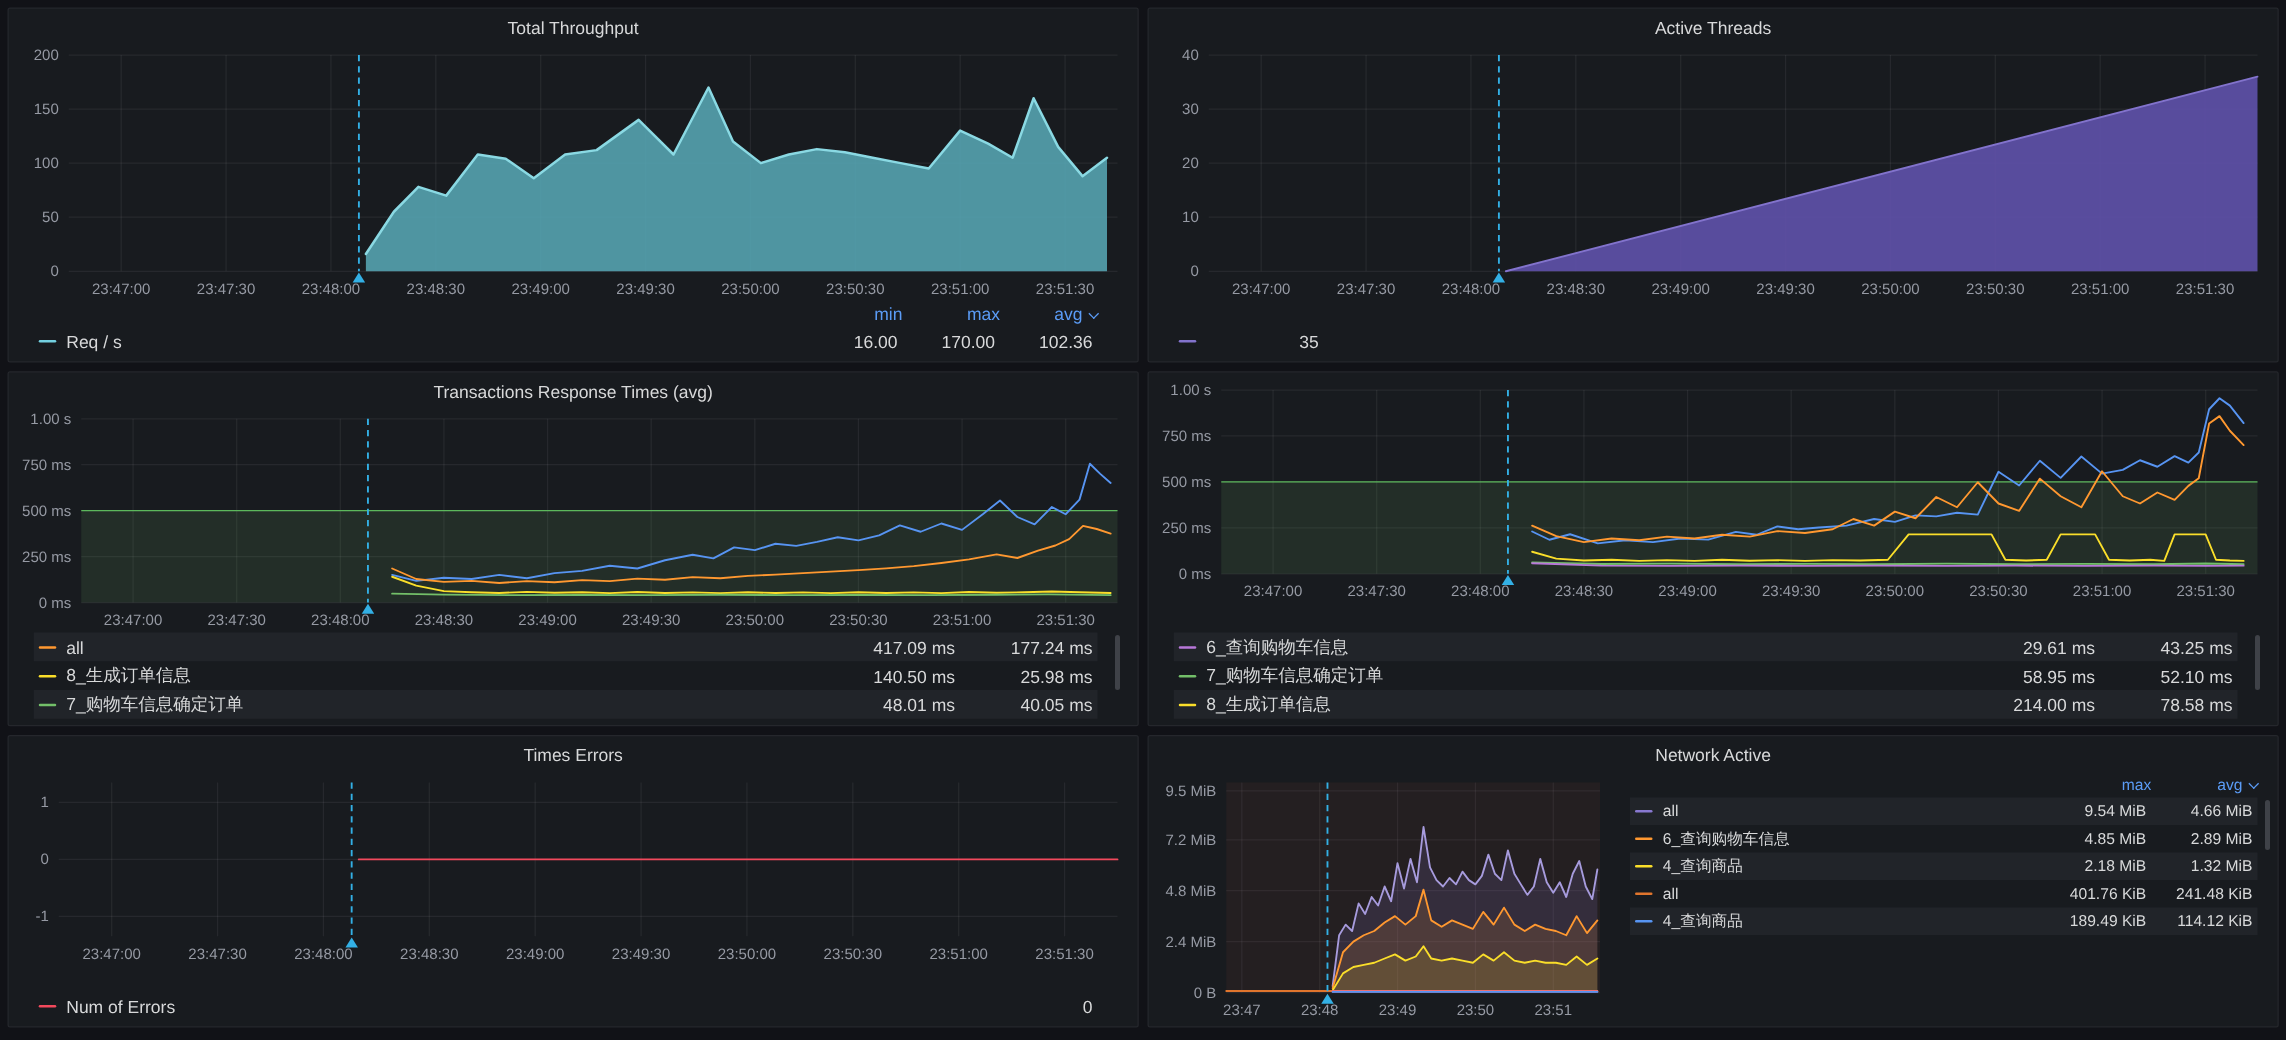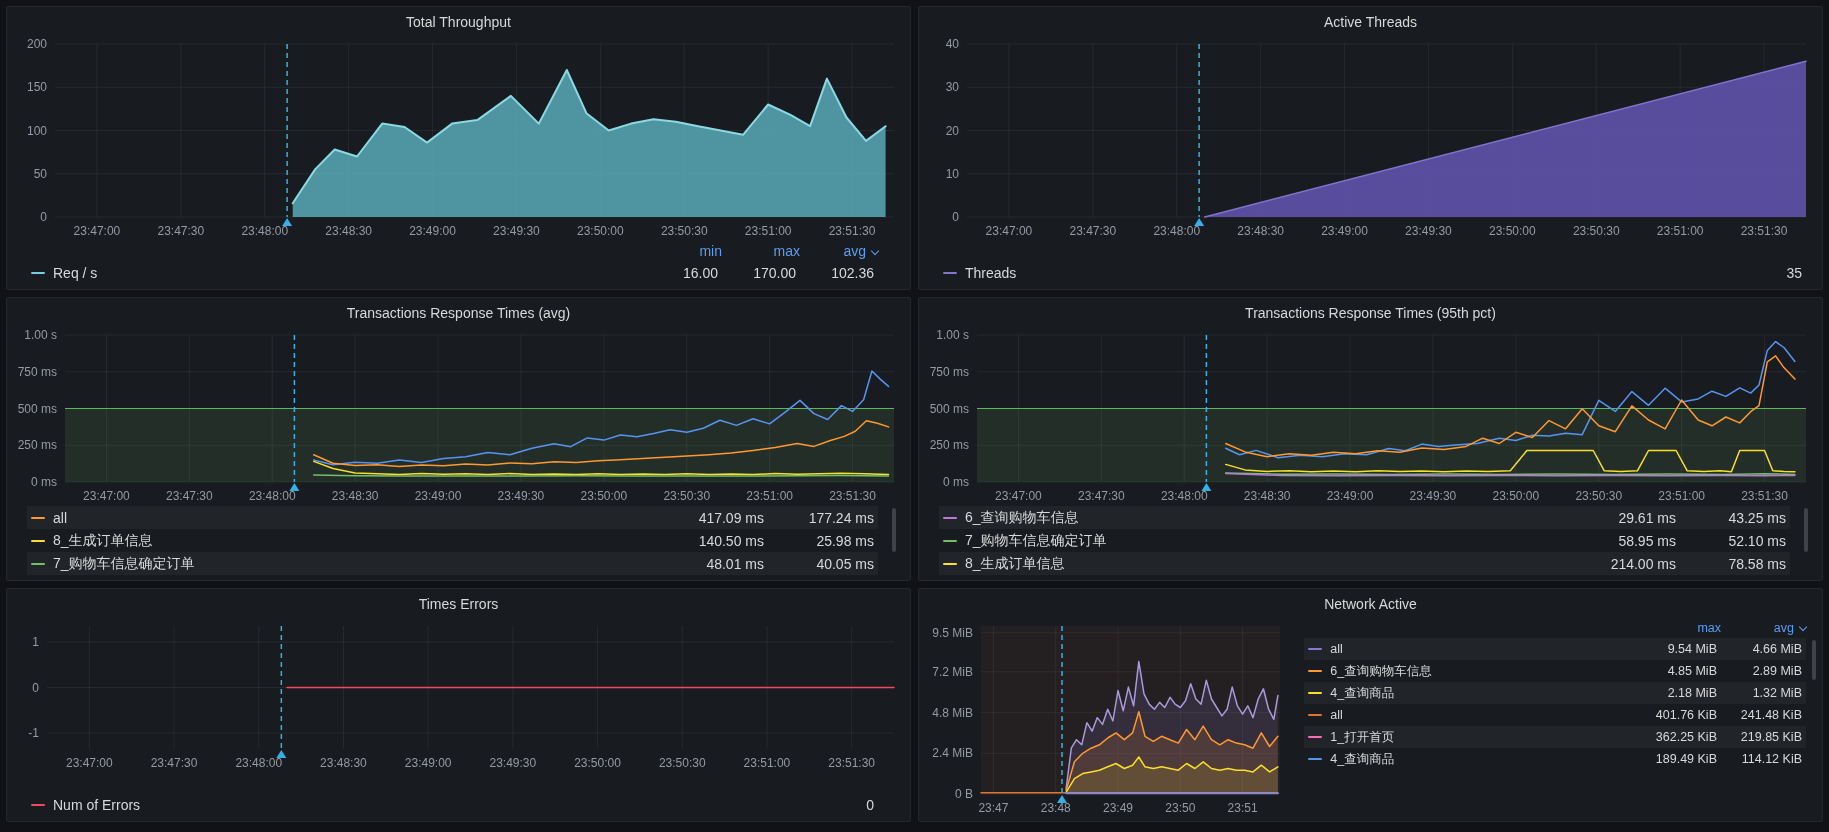--- a/index.html
+++ b/index.html
@@ -127,21 +127,20 @@
           <text x="839.05" y="201" text-anchor="middle">23:51:30</text>
           <path d="M279.7,183.0L881.0,27.3L881.0,183.0L279.7,183.0Z" fill="rgba(94,80,168,0.92)" stroke="none"></path>
           <path d="M279.7,183.0L881.0,27.3" fill="none" stroke="#8273cc" stroke-width="1.5" stroke-linejoin="round" stroke-linecap="round"></path>
           <line x1="274.12333333333333" x2="274.12333333333333" y1="10" y2="183" stroke="#33b0e5" stroke-width="1.5" stroke-dasharray="5,4"></line>
           <path d="M269.12333333333333,192L279.12333333333333,192L274.12333333333333,184Z" fill="#33b0e5"></path>
         </svg>
       </div>
     <div class="legend pr10">
       <div class="lrow">
         <span class="ldash" style="background: rgb(130, 115, 204);"></span>
-        <span class="llabel">Threads</span>
         <span class="lval w90">35</span>
       </div>
     </div>
   </section>
 
   <section class="panel">
     <h2 class="ptitle">Transactions Response Times (avg)</h2>
     <div class="chart">
         <svg width="891" height="181">
           <line x1="52" x2="881" y1="157" y2="157" stroke="rgba(204,204,220,0.08)" stroke-width="1"></line>
@@ -203,21 +202,20 @@
           <span class="llabel">7_购物车信息确定订单</span>
           <span class="lval w110">48.01 ms</span>
           <span class="lval w110">40.05 ms</span>
         </div>
       </div>
       <i class="sthumb" style="right:8px;top:2px;height:44px"></i>
     </div>
   </section>
 
   <section class="panel">
-    <h2 class="ptitle">Transactions Response Times (95th pct)</h2>
     <div class="chart">
         <svg width="891" height="181">
           <line x1="52" x2="881" y1="157" y2="157" stroke="rgba(204,204,220,0.08)" stroke-width="1"></line>
           <text x="44" y="161" text-anchor="end">0 ms</text>
           <line x1="52" x2="881" y1="120.25" y2="120.25" stroke="rgba(204,204,220,0.08)" stroke-width="1"></line>
           <text x="44" y="124.25" text-anchor="end">250 ms</text>
           <line x1="52" x2="881" y1="83.5" y2="83.5" stroke="rgba(204,204,220,0.08)" stroke-width="1"></line>
           <text x="44" y="87.5" text-anchor="end">500 ms</text>
           <line x1="52" x2="881" y1="46.75" y2="46.75" stroke="rgba(204,204,220,0.08)" stroke-width="1"></line>
           <text x="44" y="50.75" text-anchor="end">750 ms</text>
@@ -387,26 +385,20 @@
             <span class="lval w85">2.18 MiB</span>
             <span class="lval w85">1.32 MiB</span>
           </div>
           <div class="lrow">
             <span class="ldash" style="background: rgb(224, 117, 45);"></span>
             <span class="llabel">all</span>
             <span class="lval w85">401.76 KiB</span>
             <span class="lval w85">241.48 KiB</span>
           </div>
           <div class="lrow">
-            <span class="ldash" style="background: rgb(245, 109, 181);"></span>
-            <span class="llabel">1_打开首页</span>
-            <span class="lval w85">362.25 KiB</span>
-            <span class="lval w85">219.85 KiB</span>
-          </div>
-          <div class="lrow">
             <span class="ldash" style="background: rgb(87, 148, 242);"></span>
             <span class="llabel">4_查询商品</span>
             <span class="lval w85">189.49 KiB</span>
             <span class="lval w85">114.12 KiB</span>
           </div>
         </div>
         <i class="sthumb" style="right:0;top:24px;height:40px"></i>
       </div>
     </div>
   </section>

